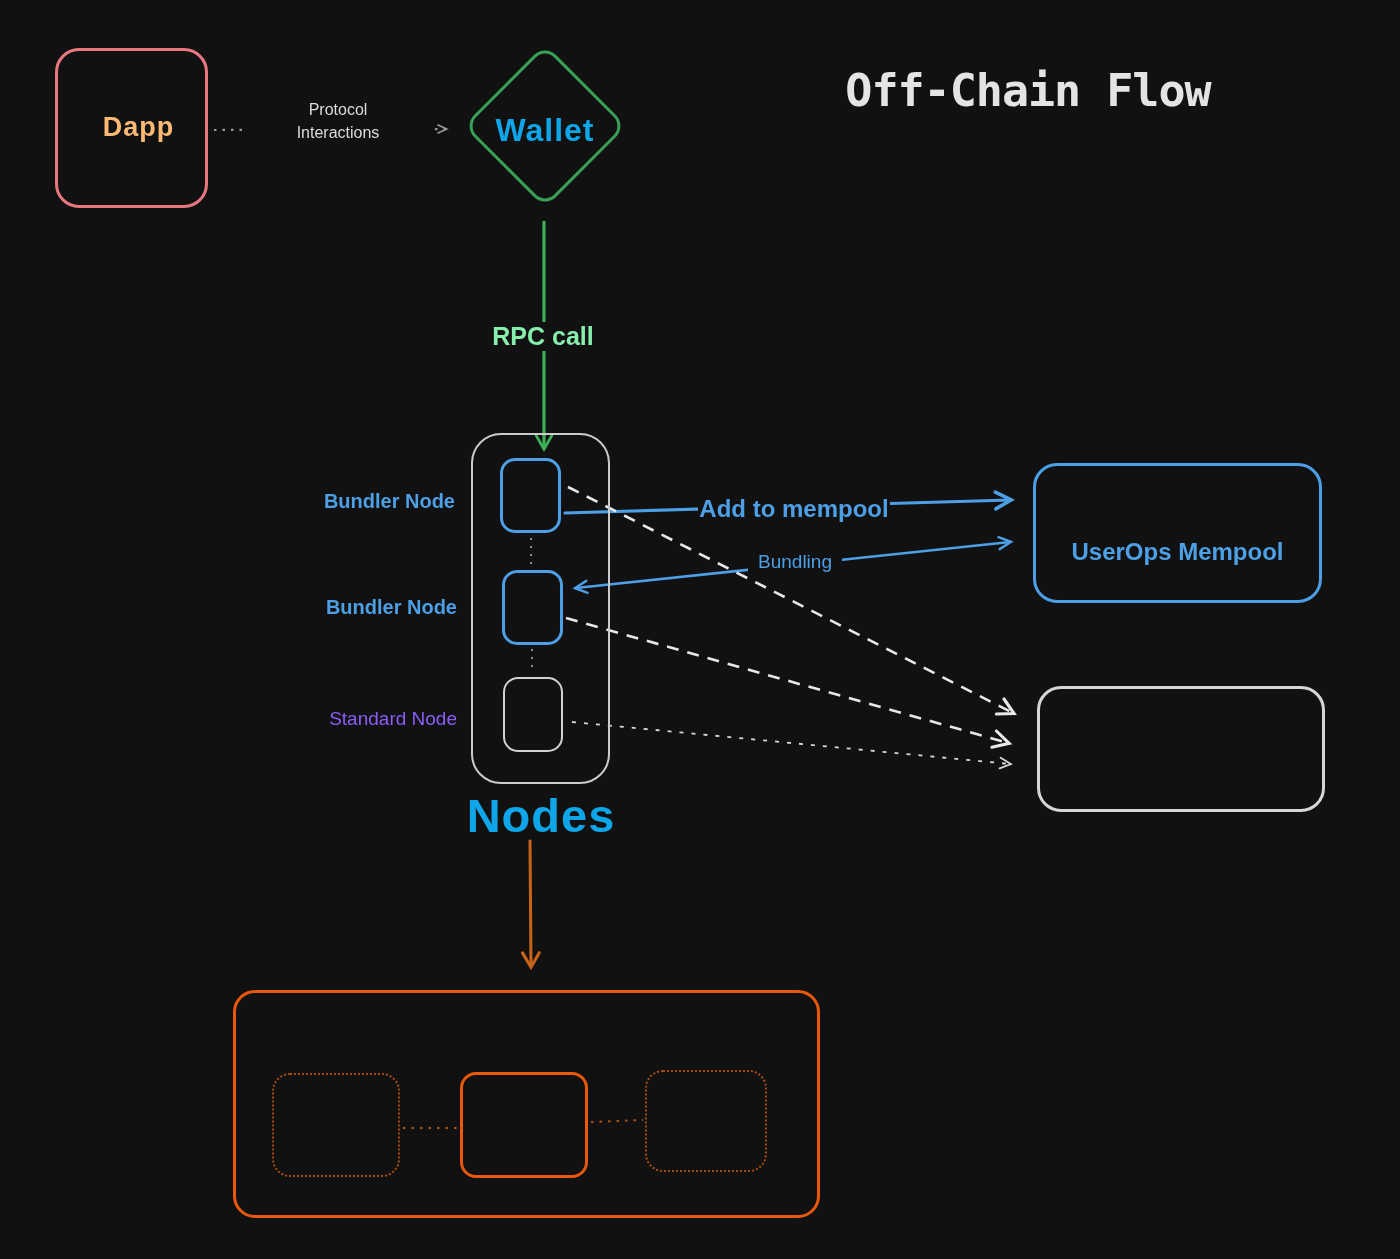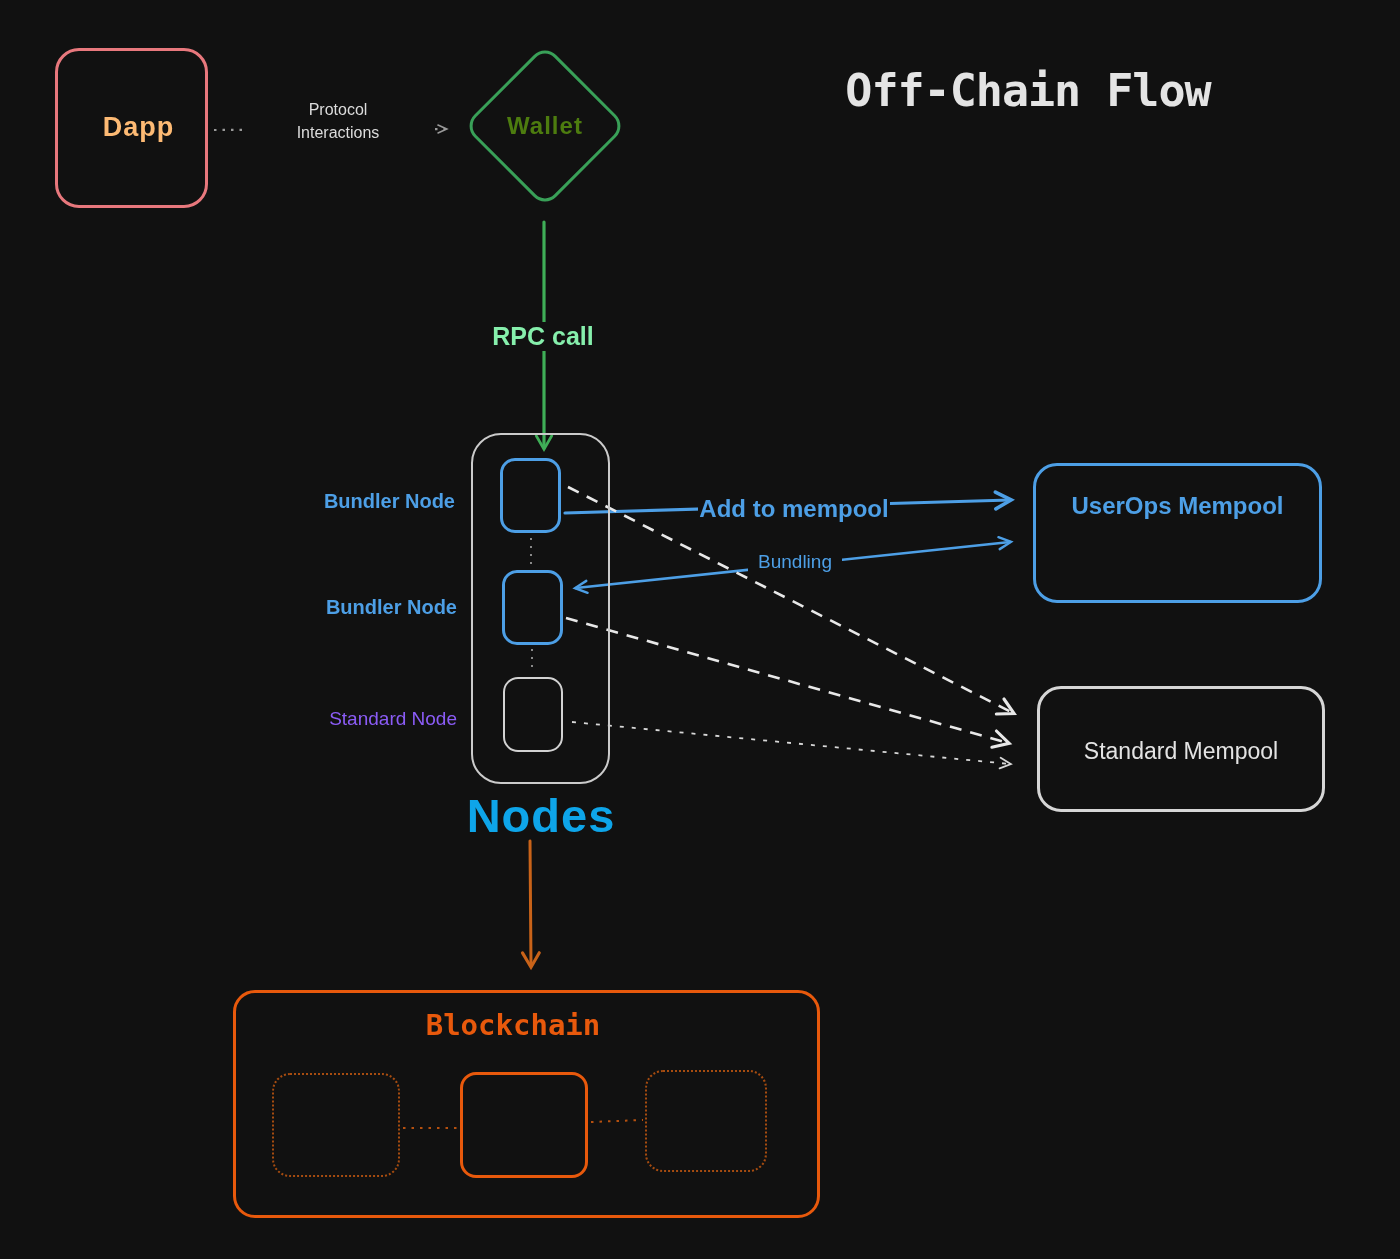--- a/index.html
+++ b/index.html
@@ -31,21 +31,21 @@
     left: 55px; top: 112px; width: 167px;
     color: #fdba74; font-size: 27px; font-weight: 600; letter-spacing: 1px;
   }
   .wallet-diamond {
     left: 487px; top: 68px; width: 116px; height: 116px;
     border: 3px solid #39a058; border-radius: 16px;
     transform: rotate(45deg);
   }
   .wallet-label {
     left: 485px; top: 112px; width: 120px;
-    color: #4d7c0f; font-size: 24px; font-weight: 600; letter-spacing: 1px;
+    color: #0ea5e9; font-size: 32px; font-weight: 600; letter-spacing: 1px;
   }
   .protocol-label {
     left: 243px; top: 98px; width: 190px;
     color: #dcdcdc; font-size: 16px; line-height: 1.45; font-weight: 500;
     white-space: normal;
   }
   .page-title {
     left: 818px; top: 64px; width: 420px;
     color: #e4e4e4; font-size: 45px; font-weight: 600;
     font-family: "DejaVu Sans Mono", monospace; letter-spacing: -1px; text-align: center;
@@ -75,21 +75,21 @@
   .standard-node-label { left: 292px; top: 708px; width: 165px;
     color: #8b5cf6; font-size: 19px; font-weight: 500; }
   .nodes-label { left: 466px; top: 788px; width: 150px;
     color: #0ea5e9; font-size: 47px; font-weight: 600; letter-spacing: 1px; }
 
   
   .userops-box {
     left: 1033px; top: 463px; width: 289px; height: 140px;
     border: 3.5px solid #4d9fe6; border-radius: 24px;
   }
-  .userops-label { left: 1033px; top: 492px; width: 289px;
+  .userops-label { left: 1033px; top: 538px; width: 289px;
     color: #4d9fe6; font-size: 24px; font-weight: 600; }
   .standard-box {
     left: 1037px; top: 686px; width: 288px; height: 126px;
     border: 3px solid #d6d6d6; border-radius: 24px;
   }
   .standard-label { left: 1037px; top: 738px; width: 288px;
     color: #e4e4e4; font-size: 23px; font-weight: 500; }
 
   
   .add-mempool-label { left: 698px; top: 495px; width: 192px;
@@ -186,21 +186,19 @@
   <div class="lbl right bundler-label-2">Bundler Node</div>
   <div class="lbl right standard-node-label">Standard Node</div>
   <div class="lbl center nodes-label">Nodes</div>
 
   <div class="lbl center patch add-mempool-label">Add to mempool</div>
   <div class="lbl center patch bundling-label">Bundling</div>
 
   <div class="box userops-box"></div>
   <div class="lbl center userops-label">UserOps Mempool</div>
   <div class="box standard-box"></div>
-  <div class="lbl center standard-label">Standard Mempool</div>
 
   <div class="box blockchain-box"></div>
-  <div class="lbl center blockchain-title">Blockchain</div>
   <div class="box bc-left"></div>
   <div class="box bc-mid"></div>
   <div class="box bc-right"></div>
 
 </div>
 
 </body></html>

